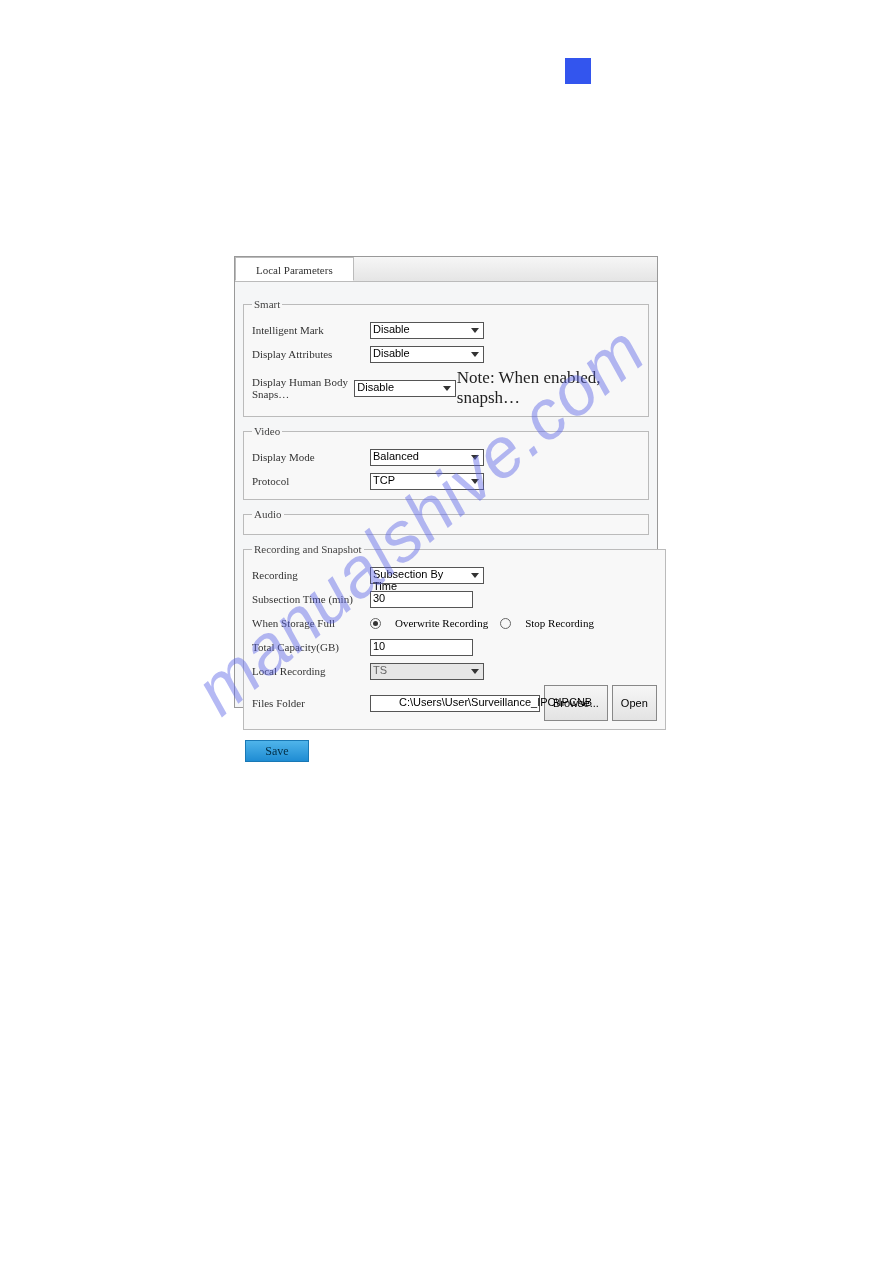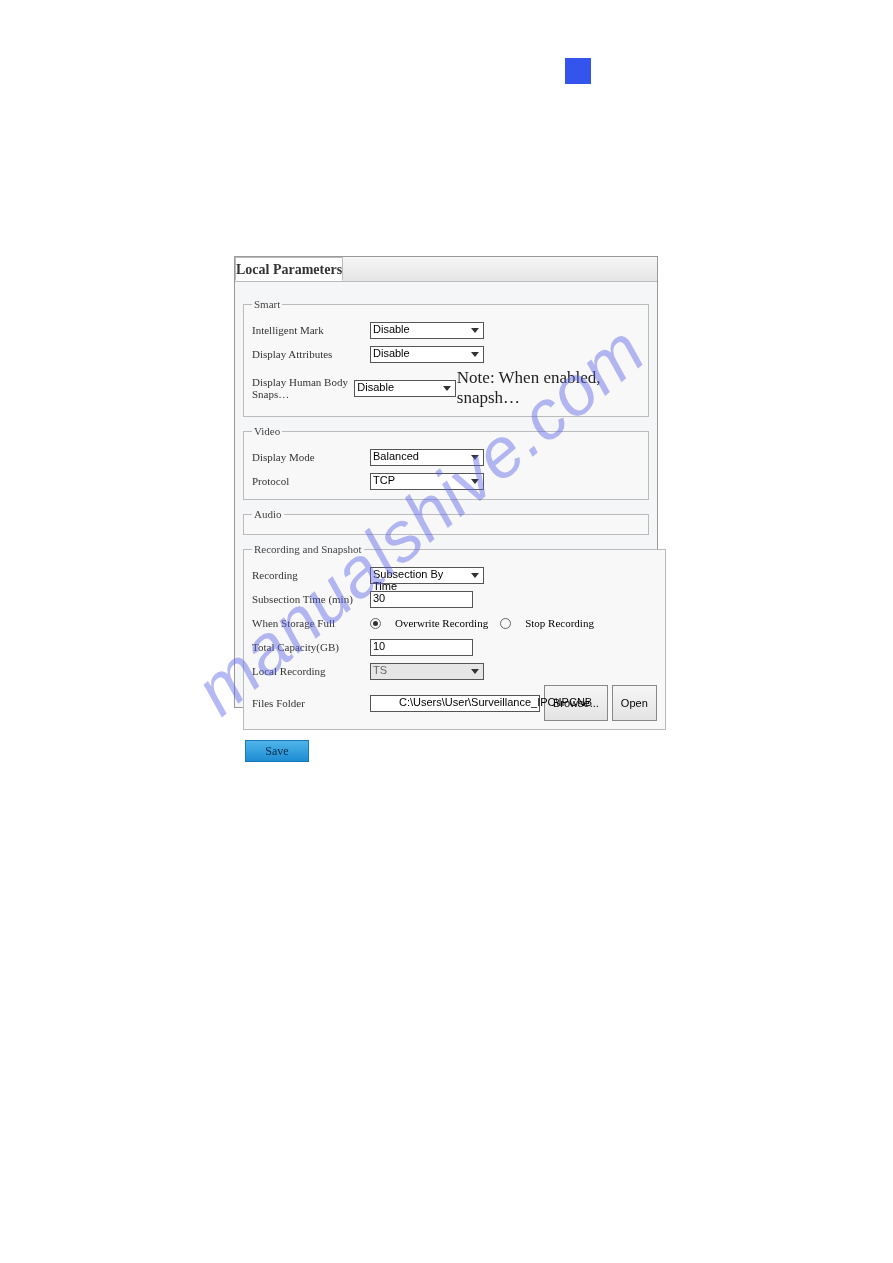--- a/index.html
+++ b/index.html
@@ -36,26 +36,26 @@
     background: linear-gradient(#f6f6f6,#e5e5e5);
     border-bottom: 1px solid #bbb;
     position: relative;
   }
   .tab {
     position: absolute;
     top: 0;
     left: 0;
     height: 24px;
     line-height: 24px;
-    padding: 0 0;
+    padding: 0 20px;
     background: #fff;
     border: 1px solid #bbb;
     border-bottom: 1px solid #fff;
-    font-weight: bold;
-    font-size: 14px;
+    font-weight: normal;
+    font-size: 11px;
     color: #333;
     box-sizing: border-box;
   }
   .panel-body {
     padding: 8px 8px 10px 8px;
   }
   fieldset {
     border: 1px solid #bbb;
     margin: 8px 0 0 0;
     padding: 6px 8px 8px 8px;

